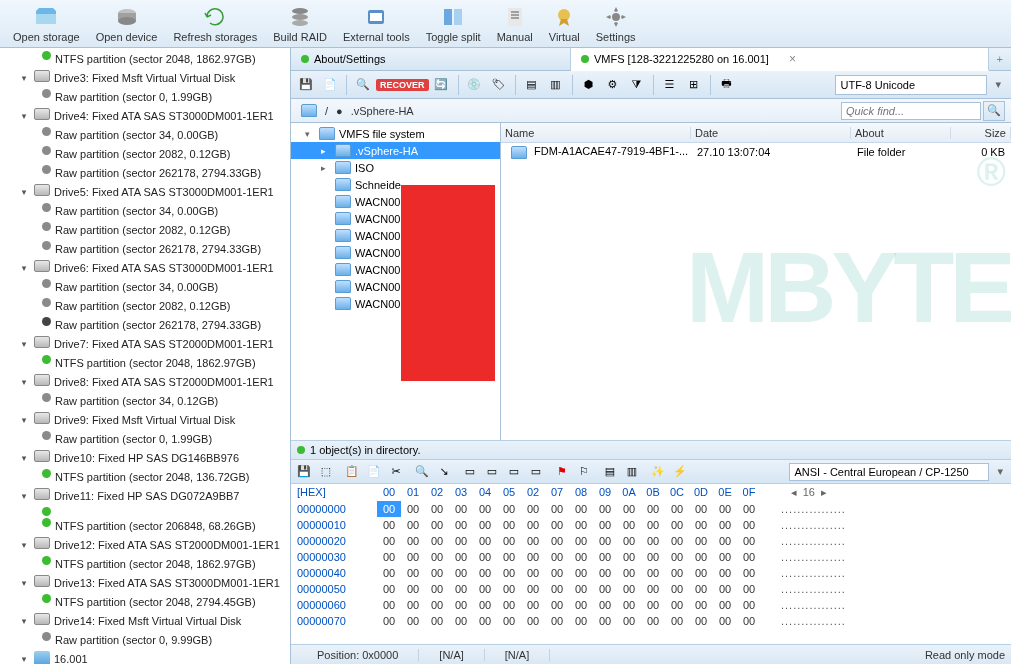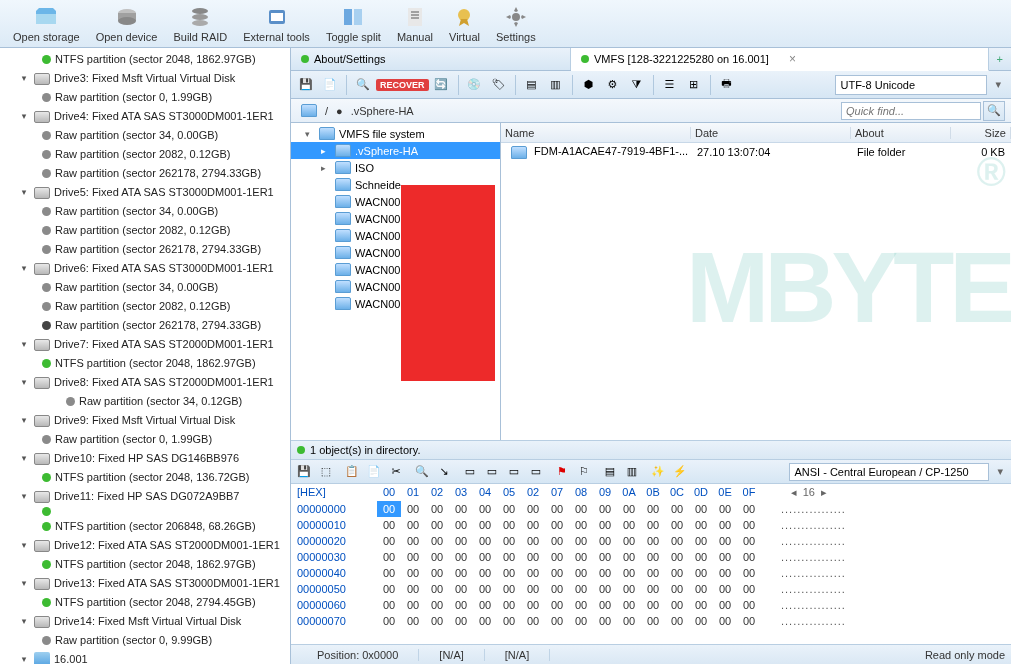--- a/index.html
+++ b/index.html
@@ -6,21 +6,21 @@
 body { width: 1011px; height: 665px; background: #fff; overflow: hidden; position: relative; }
 
 .toolbar-main { height: 48px; background: linear-gradient(#f0f7fd, #dceaf6); display: flex; align-items: center; padding: 2px 5px; border-bottom: 1px solid #a8c0d8; }
 .toolbar-main .tbtn { display: flex; flex-direction: column; align-items: center; padding: 2px 8px; cursor: pointer; }
 .toolbar-main .tbtn .ic { width: 24px; height: 24px; margin-bottom: 2px; }
 .toolbar-main .tbtn span { color: #333; font-size: 11px; white-space: nowrap; }
 
 .content { display: flex; height: 616px; }
 
 .left-pane { width: 312px; border-right: 1px solid #a8c0d8; overflow-y: auto; overflow-x: hidden; background: #fff; padding: 2px 0; }
-.tree-item { display: flex; align-items: center; padding: 1px 0; white-space: nowrap; color: #222; cursor: pointer; line-height: 17px; }
+.tree-item { display: flex; padding: 1px 0; white-space: nowrap; color: #222; cursor: pointer; line-height: 17px; }
 .tree-item .arrow { width: 12px; text-align: center; color: #555; font-size: 9px; }
 .tree-item .dot { width: 9px; height: 9px; border-radius: 50%; margin: 0 4px 0 2px; flex-shrink: 0; }
 .dot.green { background: #3dbb32; }
 .dot.grey { background: #8a8a8a; }
 .dot.dark { background: #444; }
 .drive-icon { width: 16px; height: 12px; background: linear-gradient(#e8e8e8,#b8b8b8); border: 1px solid #888; border-radius: 2px; margin: 0 4px; flex-shrink:0; }
 .sys-icon { width: 16px; height: 16px; background: linear-gradient(#9ecfef,#4a9de0); border-radius: 2px; margin: 0 4px; flex-shrink:0; }
 
 .right-pane { flex: 1; display: flex; flex-direction: column; background: #f4f8fc; }
 
@@ -97,20 +97,26 @@
     <div class="tbtn">
       <svg class="ic" viewBox="0 0 24 24">
         <ellipse fill="#c0c0c0" cx="12" cy="8" rx="9" ry="4"></ellipse>
         <rect fill="#a0a0a0" x="3" y="8" width="18" height="8"></rect>
         <ellipse fill="#888" cx="12" cy="16" rx="9" ry="4"></ellipse>
       </svg>
       <span>Open device</span>
     </div>
     <div class="tbtn">
       <svg class="ic" viewBox="0 0 24 24">
+        <path fill="none" stroke="#3a9b3a" stroke-width="3" d="M4 12a8 8 0 1 1 3 6M4 12l-2-4m2 4l4-2"></path>
+      </svg>
+      <span>Refresh storages</span>
+    </div>
+    <div class="tbtn">
+      <svg class="ic" viewBox="0 0 24 24">
         <ellipse fill="#888" cx="12" cy="6" rx="8" ry="3"></ellipse>
         <ellipse fill="#999" cx="12" cy="12" rx="8" ry="3"></ellipse>
         <ellipse fill="#aaa" cx="12" cy="18" rx="8" ry="3"></ellipse>
       </svg>
       <span>Build RAID</span>
     </div>
     <div class="tbtn">
       <svg class="ic" viewBox="0 0 24 24">
         <rect fill="#5a8fc8" x="4" y="5" width="16" height="14" rx="2"></rect>
         <rect fill="#fff" x="6" y="8" width="12" height="8"></rect>
@@ -220,21 +226,21 @@
       </div>
       <div class="tree-item" style="padding-left: 40px;">
         <span class="dot green"></span>
         <span>NTFS partition (sector 2048, 1862.97GB)</span>
       </div>
       <div class="tree-item" style="padding-left: 18px;">
         <span class="arrow">▾</span>
         <span class="drive-icon"></span>
         <span>Drive8: Fixed ATA SAS ST2000DM001-1ER1</span>
       </div>
-      <div class="tree-item" style="padding-left: 64px;">
+      <div class="tree-item" style="padding-left: 40px;">
         <span class="dot grey"></span>
         <span>Raw partition (sector 34, 0.12GB)</span>
       </div>
       <div class="tree-item" style="padding-left: 18px;">
         <span class="arrow">▾</span>
         <span class="drive-icon"></span>
         <span>Drive9: Fixed Msft Virtual Virtual Disk</span>
       </div>
       <div class="tree-item" style="padding-left: 40px;">
         <span class="dot grey"></span>

